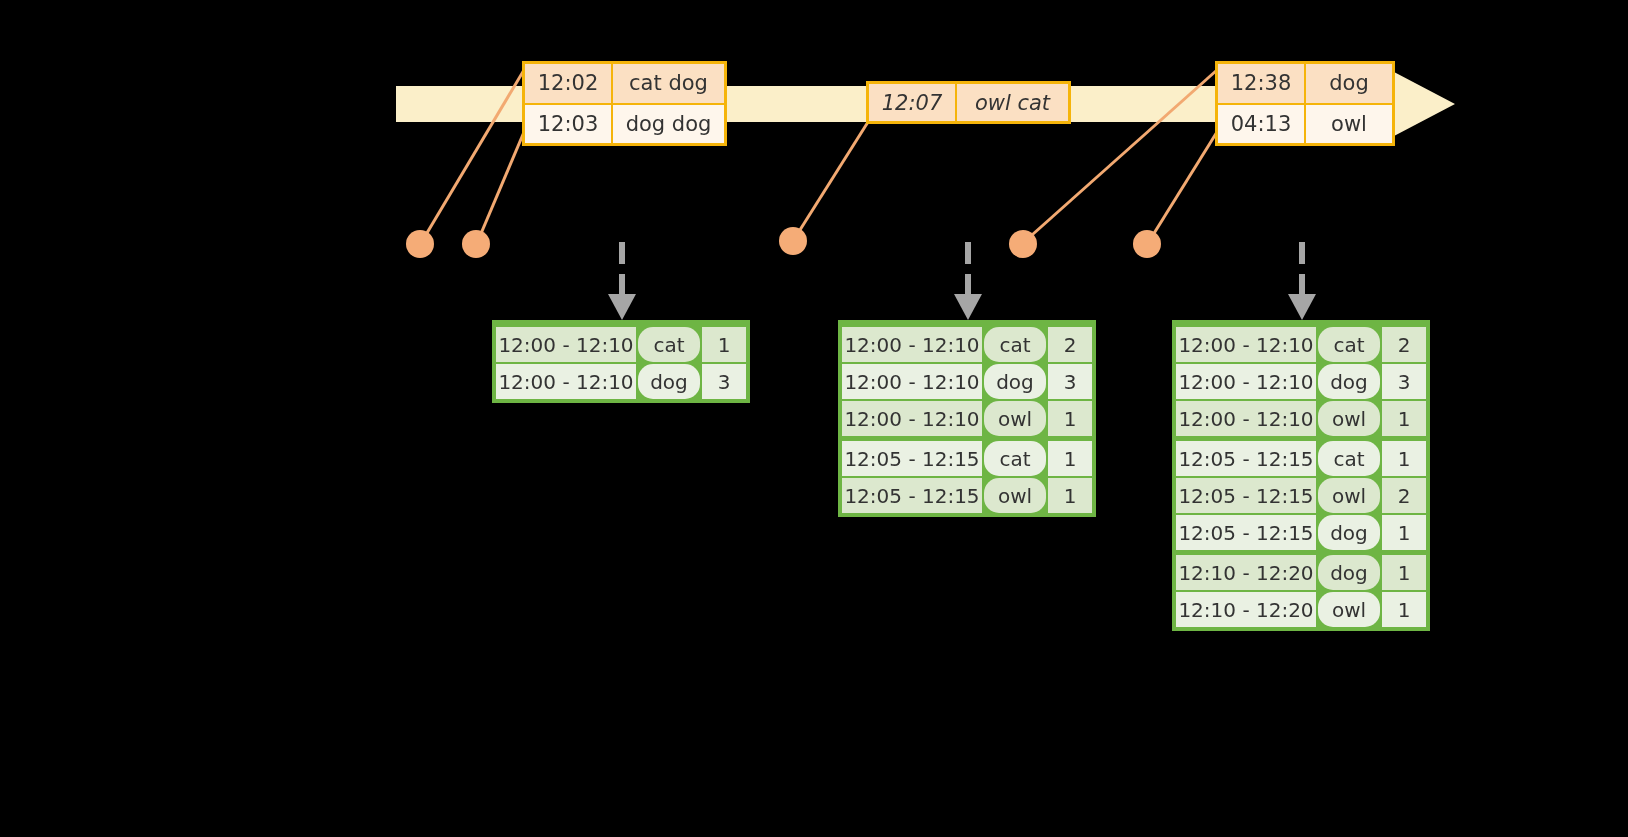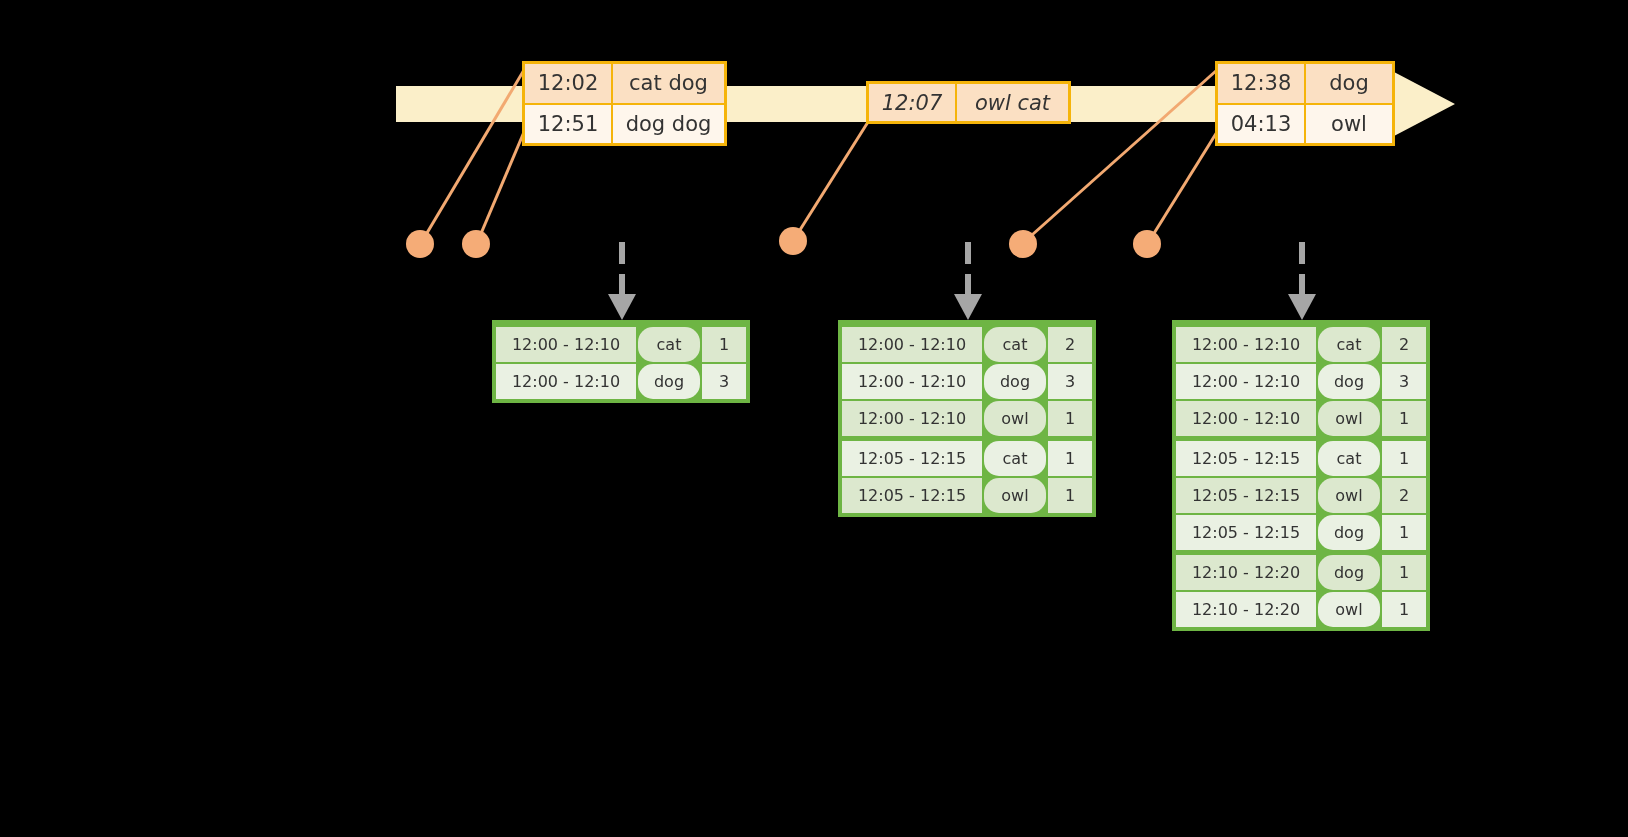--- a/index.html
+++ b/index.html
@@ -80,21 +80,21 @@
   }
   .res-row {
     display: flex;
     height: 37px;
     flex: 0 0 37px;
   }
   .res-cell {
     display: flex;
     align-items: center;
     justify-content: center;
-    font-size: 16px;
+    font-size: 20px;
     color: #333333;
     background: #EAF1E3;
     box-sizing: border-box;
     white-space: nowrap;
     margin: 1px;
   }
   .res-row.shade .res-cell { background: #DCE8CE; }
   .res-cell.c-window { flex: 0 0 140px; }
   .res-cell.c-word   { flex: 0 0 62px; border-radius: 15px; }
   .res-cell.c-count  { flex: 0 0 44px; }
@@ -139,21 +139,21 @@
       <path d="M 1288,294 L 1316,294 L 1302,320 Z" stroke="none"></path>
     </g>
   </svg>
 
   <div class="event-box" style="left:522px; top:61px; width:205px; height:85px;">
     <div class="event-row shade">
       <div class="ev-cell ev-time">12:02</div>
       <div class="ev-cell ev-words">cat dog</div>
     </div>
     <div class="event-row">
-      <div class="ev-cell ev-time">12:51</div>
+      <div class="ev-cell ev-time">12:03</div>
       <div class="ev-cell ev-words">dog dog</div>
     </div>
   </div>
 
   <div class="event-box" style="left:866px; top:81px; width:205px; height:43px;font-style:italic;">
     <div class="event-row shade">
       <div class="ev-cell ev-time">12:07</div>
       <div class="ev-cell ev-words">owl cat</div>
     </div>
   </div>

